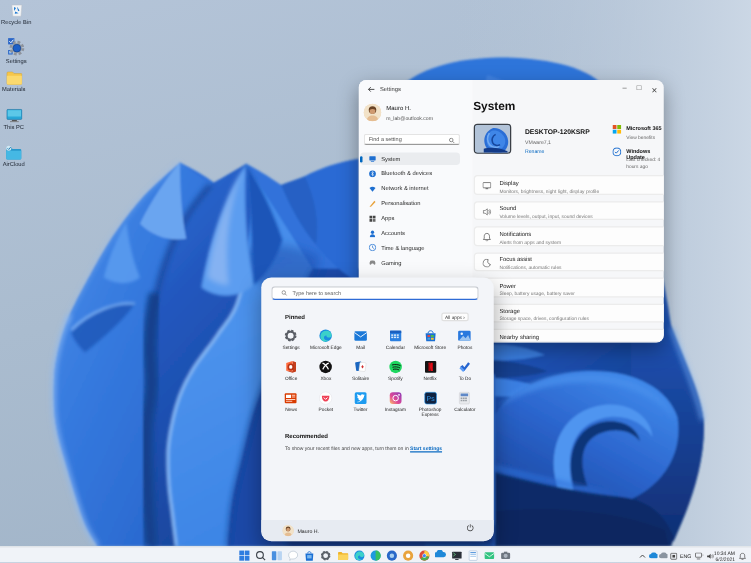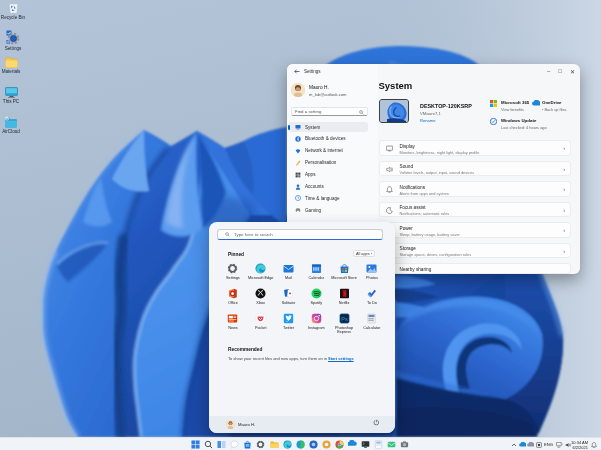--- a/index.html
+++ b/index.html
@@ -8,21 +8,21 @@
 body { font-family:"Liberation Sans", sans-serif; }
 #screen { position:absolute; top:0; left:0; width:601px; height:450px; overflow:hidden; background:#aebfd4; }
 #wall { position:absolute; top:0; left:0; }
 .abs { position:absolute; }
 
 
 .dico { position:absolute; width:34px; text-align:center; color:#1c2430; font-size:4.6px; line-height:1.1; }
 .dico svg { display:block; margin:0 auto 1px auto; }
 
 
-#settings { position:absolute; left:287px; top:64px; width:293px; height:210px; background:#f6f7f9; border-radius:6px; box-shadow:0 6px 16px rgba(0,0,0,.35); overflow:hidden; }
+#settings { position:absolute; left:287px; top:64px; width:244px; height:210px; background:#f6f7f9; border-radius:6px; box-shadow:0 6px 16px rgba(0,0,0,.35); overflow:hidden; }
 #sTitle { position:absolute; left:7px; top:5px; font-size:4.6px; color:#333; display:flex; align-items:center; }
 .winbtns { position:absolute; right:5px; top:4px; display:flex; gap:8px; color:#444; font-size:6px; }
 #sideNav { position:absolute; left:0; top:0; width:91px; height:210px; background:#f9fafc; }
 .navItem { position:absolute; left:1px; width:80px; height:10px; font-size:4.6px; color:#2a2a2a; display:flex; align-items:center; }
 .navItem .nicon { width:6px; height:6px; margin:0 4px 0 7px; }
 .navSel { background:#eaecef; border-radius:3px; }
 .navSel::before { content:""; position:absolute; left:0; top:2.5px; width:1.8px; height:5px; background:#0067c0; border-radius:2px; }
 #findBox { position:absolute; left:4px; top:43px; width:76.5px; height:9px; background:#fff; border:0.5px solid #e4e4e4; border-bottom:1px solid #999; border-radius:2px; font-size:4.4px; color:#555; line-height:8px; padding-left:3px; }
 .card { position:absolute; left:91.5px; width:192.5px; height:15.5px; background:#fdfdfd; border:0.5px solid #ececec; border-radius:3px; }
 .card .ct { position:absolute; left:20px; top:2.5px; font-size:4.7px; color:#1a1a1a; }

